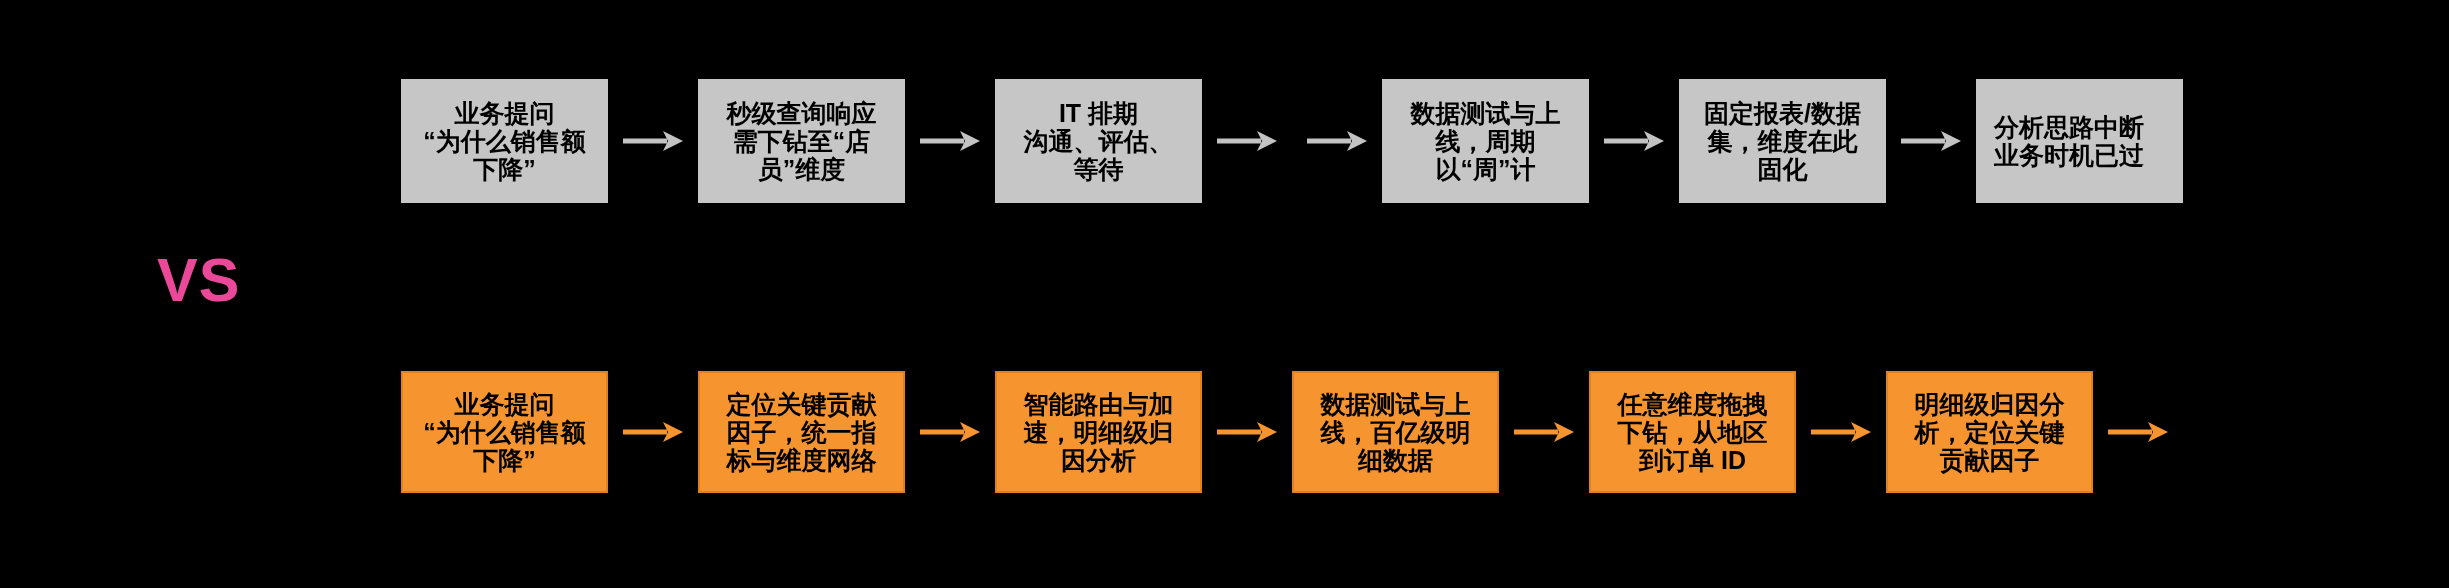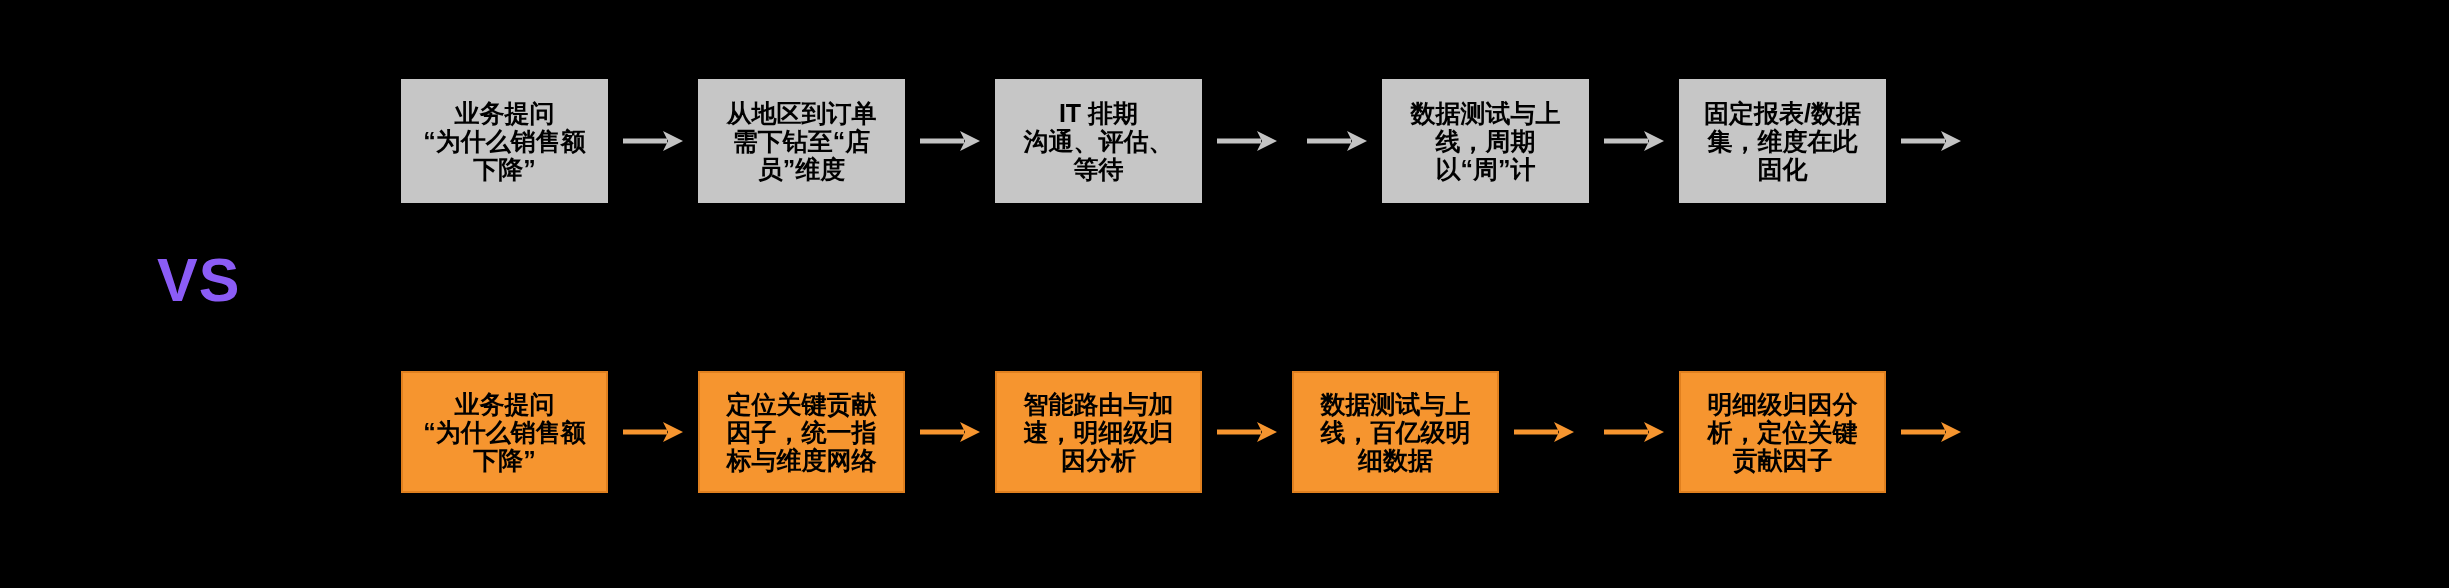--- a/index.html
+++ b/index.html
@@ -4,21 +4,21 @@
 <style>
   html,body { margin:0; padding:0; background:#000; }
   .canvas {
     position:relative; width:2449px; height:588px;
     background:#000000; overflow:hidden;
     font-family:"Liberation Sans","DejaVu Sans",sans-serif;
   }
   .vs {
     position:absolute; left:157px; top:251px;
     font-size:61px; line-height:59px; font-weight:700;
-    color:#8b5cf6; letter-spacing:1px;
+    color:#ec4899; letter-spacing:1px;
   }
   .row { position:absolute; left:401px; display:flex; align-items:stretch; }
   .row-top    { top:79px;  height:124px; }
   .row-bottom { top:371px; height:122px; }
   .step {
     width:207px; box-sizing:border-box; flex:0 0 207px;
     display:flex; align-items:center; justify-content:flex-start;
     text-align:center; padding:0 18px;
   }
   .step span {
@@ -47,21 +47,21 @@
         <span>业务提问
 “为什么销售额下降”</span>
       </div>
     <div class="arrowbox">
         <svg width="62" height="26" viewBox="0 0 62 26">
           <line x1="1" y1="13" x2="45" y2="13" stroke="currentColor" stroke-width="5"></line>
           <polygon points="41,3 61,13 41,23 46,13" fill="currentColor"></polygon>
         </svg>
       </div>
     <div class="step gray">
-        <span>从地区到订单
+        <span>秒级查询响应
 需下钻至“店员”维度</span>
       </div>
     <div class="arrowbox">
         <svg width="62" height="26" viewBox="0 0 62 26">
           <line x1="1" y1="13" x2="45" y2="13" stroke="currentColor" stroke-width="5"></line>
           <polygon points="41,3 61,13 41,23 46,13" fill="currentColor"></polygon>
         </svg>
       </div>
     <div class="step gray">
         <span>IT 排期
@@ -90,20 +90,24 @@
       </div>
     <div class="step gray">
         <span>固定报表/数据集，维度在此固化</span>
       </div>
     <div class="arrowbox">
         <svg width="62" height="26" viewBox="0 0 62 26">
           <line x1="1" y1="13" x2="45" y2="13" stroke="currentColor" stroke-width="5"></line>
           <polygon points="41,3 61,13 41,23 46,13" fill="currentColor"></polygon>
         </svg>
       </div>
+    <div class="step gray">
+        <span>分析思路中断
+业务时机已过</span>
+      </div>
   </div>
 
   <div class="row row-bottom">
     <div class="step orange">
         <span>业务提问
 “为什么销售额下降”</span>
       </div>
     <div class="arrowbox">
         <svg width="62" height="26" viewBox="0 0 62 26">
           <line x1="1" y1="13" x2="45" y2="13" stroke="currentColor" stroke-width="5"></line>
@@ -130,20 +134,23 @@
       </div>
     <div class="step orange">
         <span>数据测试与上线，百亿级明细数据</span>
       </div>
     <div class="arrowbox">
         <svg width="62" height="26" viewBox="0 0 62 26">
           <line x1="1" y1="13" x2="45" y2="13" stroke="currentColor" stroke-width="5"></line>
           <polygon points="41,3 61,13 41,23 46,13" fill="currentColor"></polygon>
         </svg>
       </div>
+    <div class="step orange">
+        <span>任意维度拖拽下钻，从地区到订单 ID</span>
+      </div>
     <div class="arrowbox">
         <svg width="62" height="26" viewBox="0 0 62 26">
           <line x1="1" y1="13" x2="45" y2="13" stroke="currentColor" stroke-width="5"></line>
           <polygon points="41,3 61,13 41,23 46,13" fill="currentColor"></polygon>
         </svg>
       </div>
     <div class="step orange">
         <span>明细级归因分析，定位关键贡献因子</span>
       </div>
     <div class="arrowbox">

